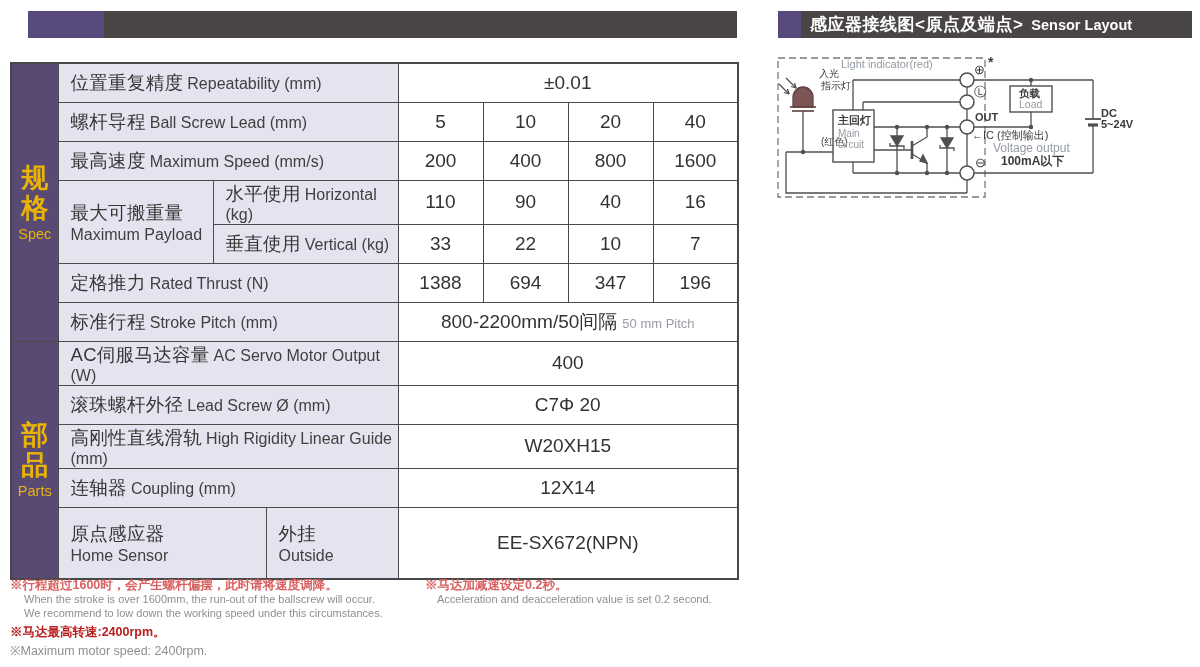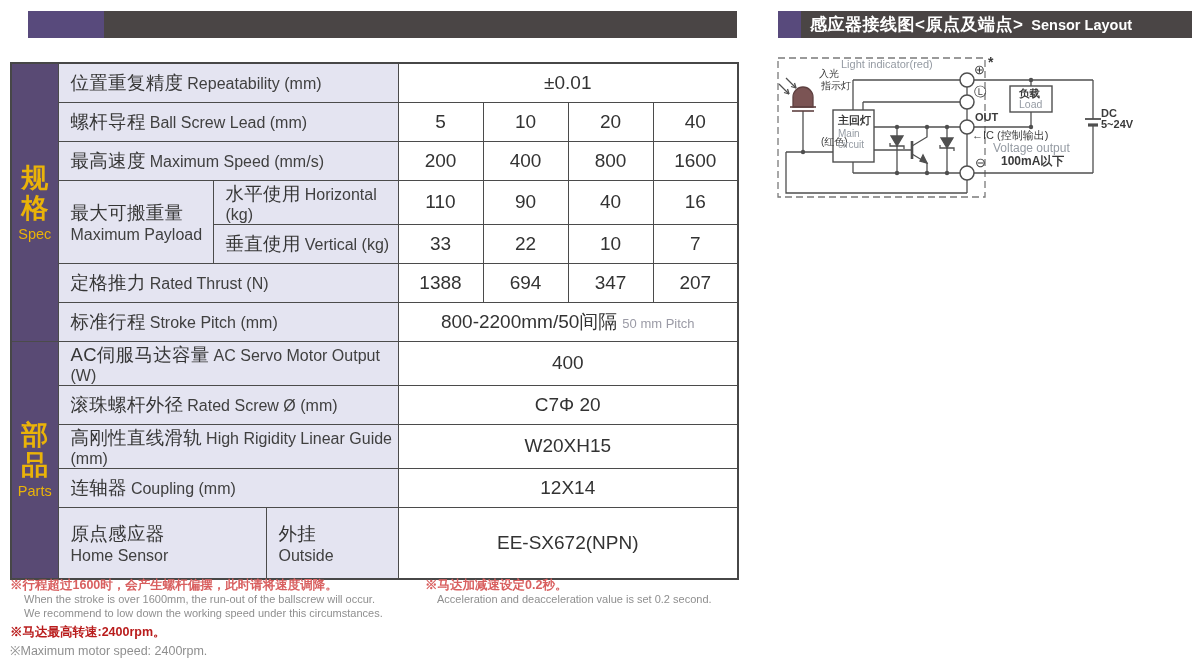--- a/index.html
+++ b/index.html
@@ -132,21 +132,21 @@
     <td class="val">10</td>
     <td class="val">7</td>
   </tr>
   <tr class="r">
     <td class="lbl" colspan="3">
       <span class="zh">定格推力</span><span class="en">Rated Thrust (N)</span>
     </td>
     <td class="val">1388</td>
     <td class="val">694</td>
     <td class="val">347</td>
-    <td class="val">207</td>
+    <td class="val">196</td>
   </tr>
   <tr class="r">
     <td class="lbl" colspan="3">
       <span class="zh">标准行程</span><span class="en">Stroke Pitch (mm)</span>
     </td>
     <td class="val" colspan="4">
       <span>800-2200mm/50间隔</span><span class="v-en">50 mm Pitch</span>
     </td>
   </tr>
   <tr class="r">
@@ -154,21 +154,21 @@
       <span class="sec-zh">部品</span>
       <span class="sec-en">Parts</span>
     </td>
     <td class="lbl" colspan="3">
       <span class="zh">AC伺服马达容量</span><span class="en">AC Servo Motor Output (W)</span>
     </td>
     <td class="val" colspan="4">400</td>
   </tr>
   <tr class="r">
     <td class="lbl" colspan="3">
-      <span class="zh">滚珠螺杆外径</span><span class="en">Rated Screw Ø (mm)</span>
+      <span class="zh">滚珠螺杆外径</span><span class="en">Lead Screw Ø (mm)</span>
     </td>
     <td class="val" colspan="4">C7Φ 20</td>
   </tr>
   <tr class="r">
     <td class="lbl" colspan="3">
       <span class="zh">高刚性直线滑轨</span><span class="en">High Rigidity Linear Guide (mm)</span>
     </td>
     <td class="val" colspan="4">W20XH15</td>
   </tr>
   <tr class="r">

